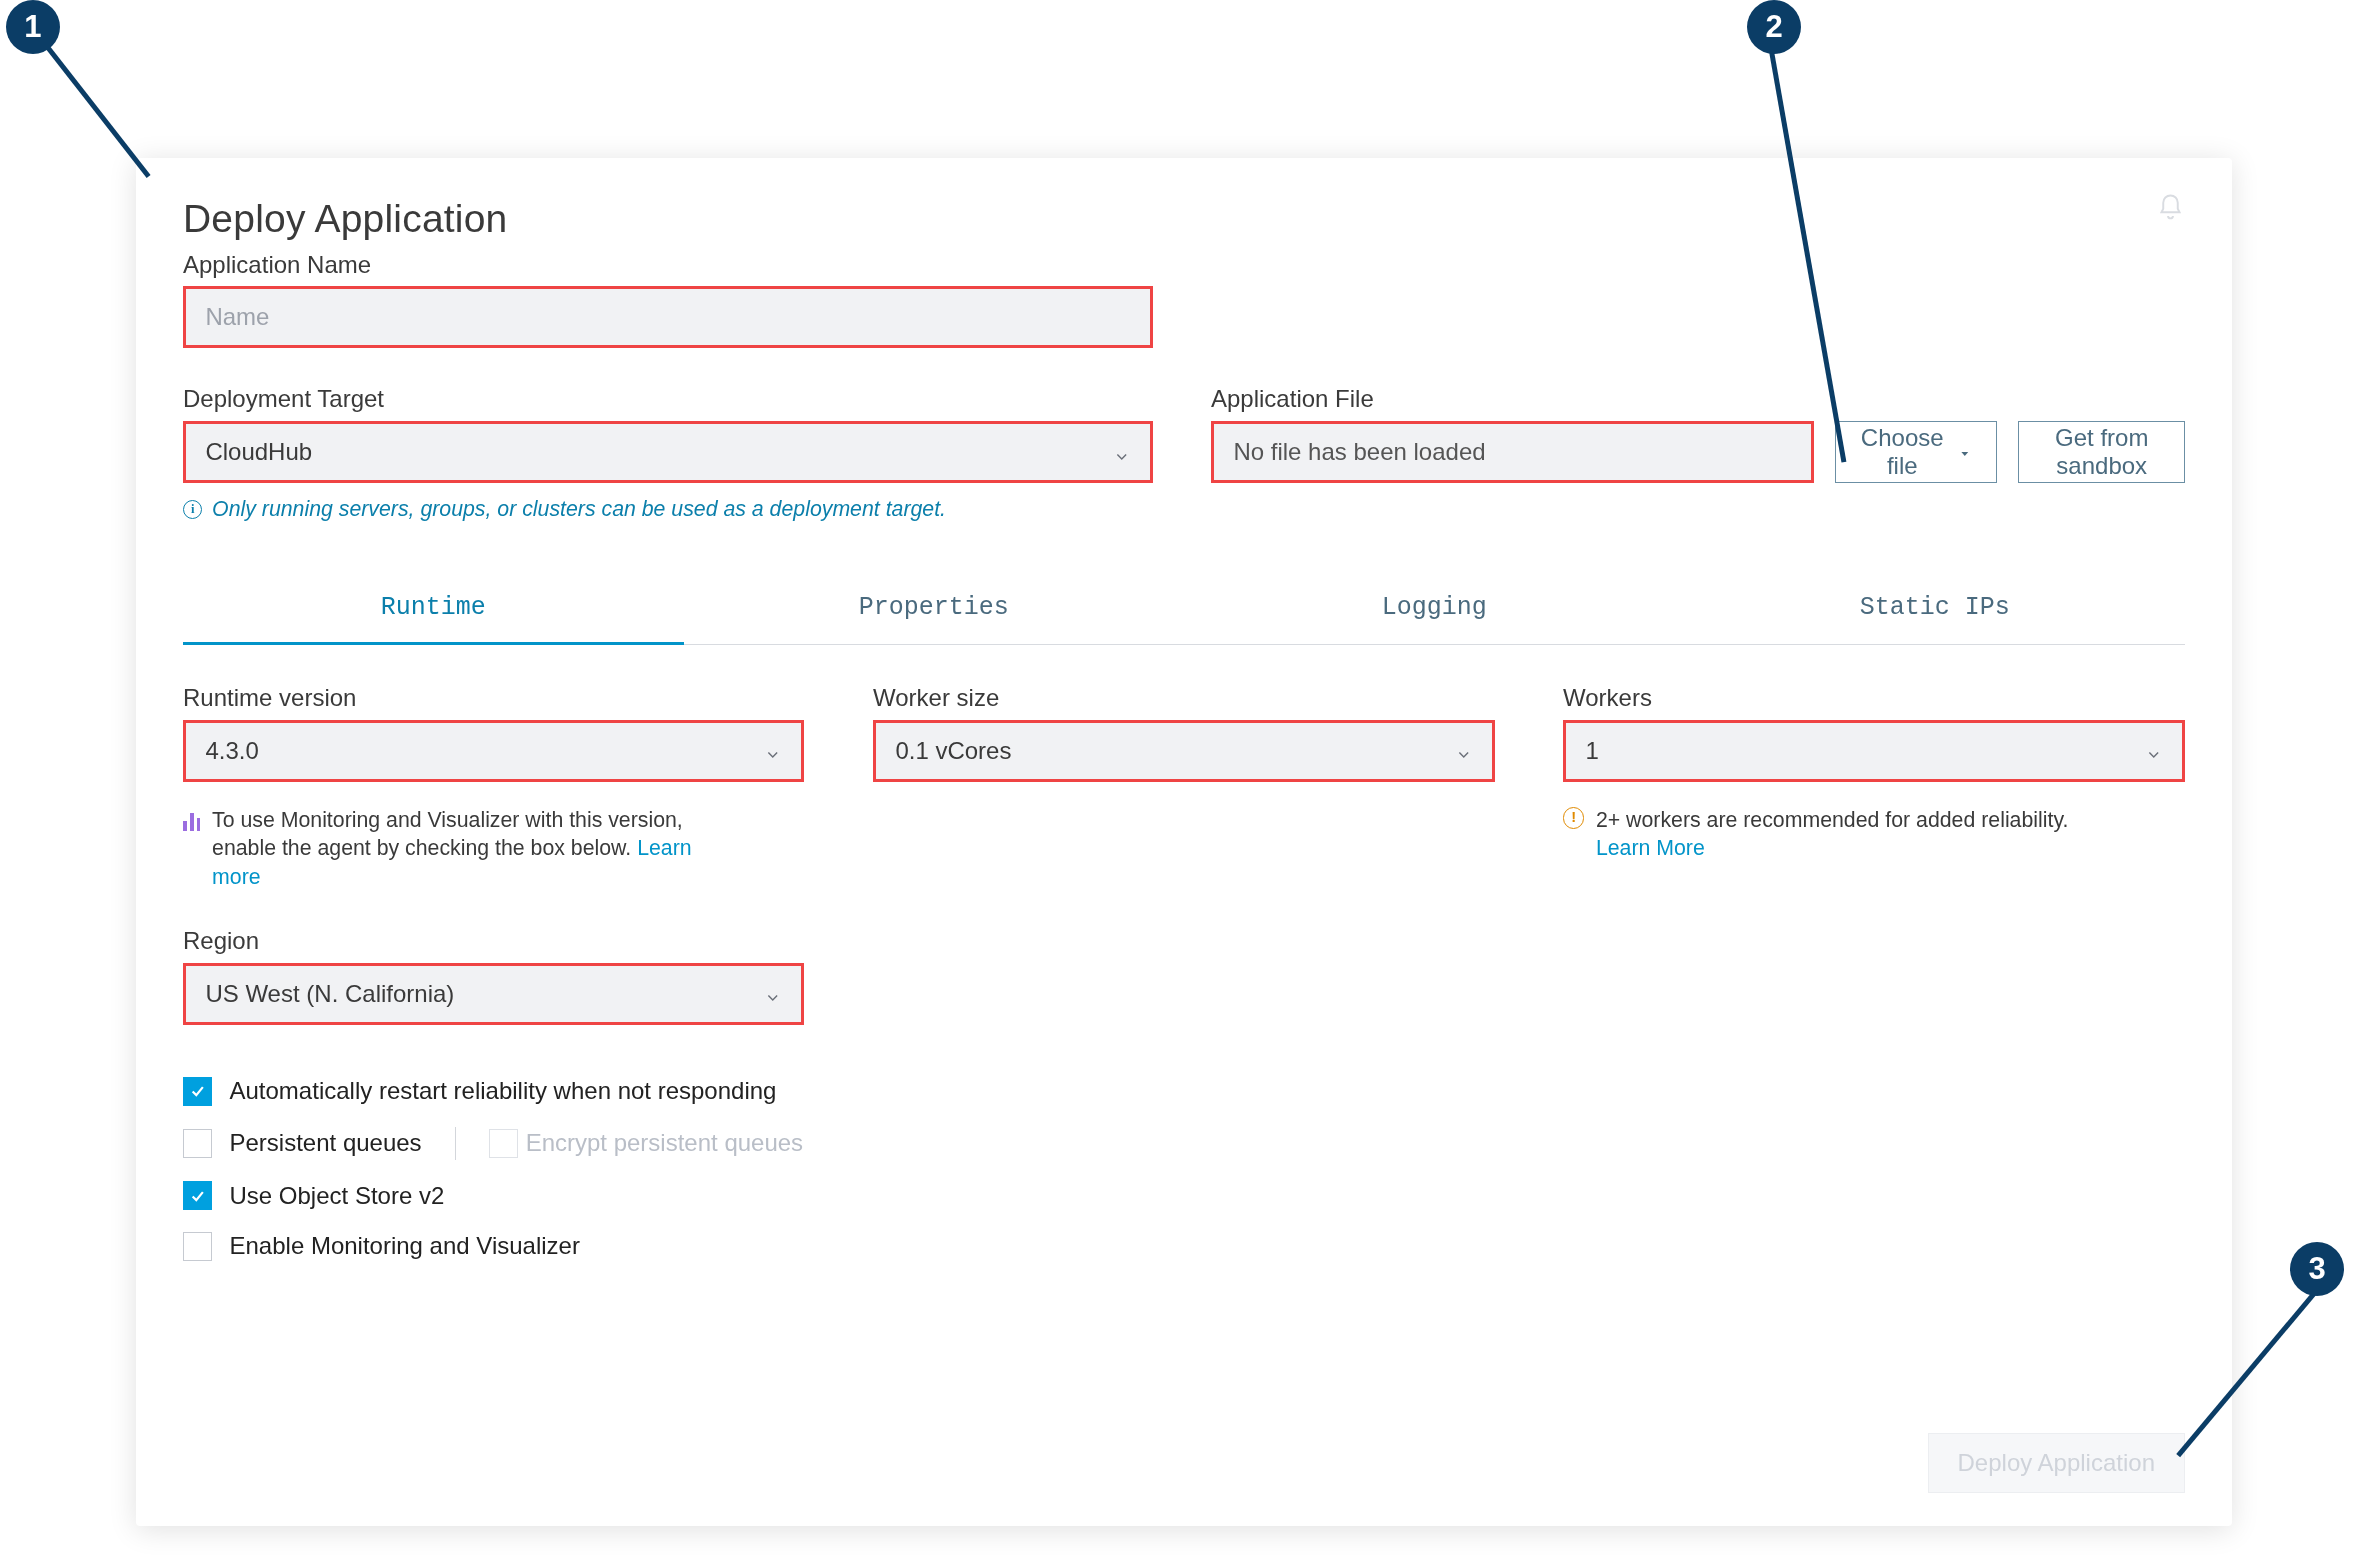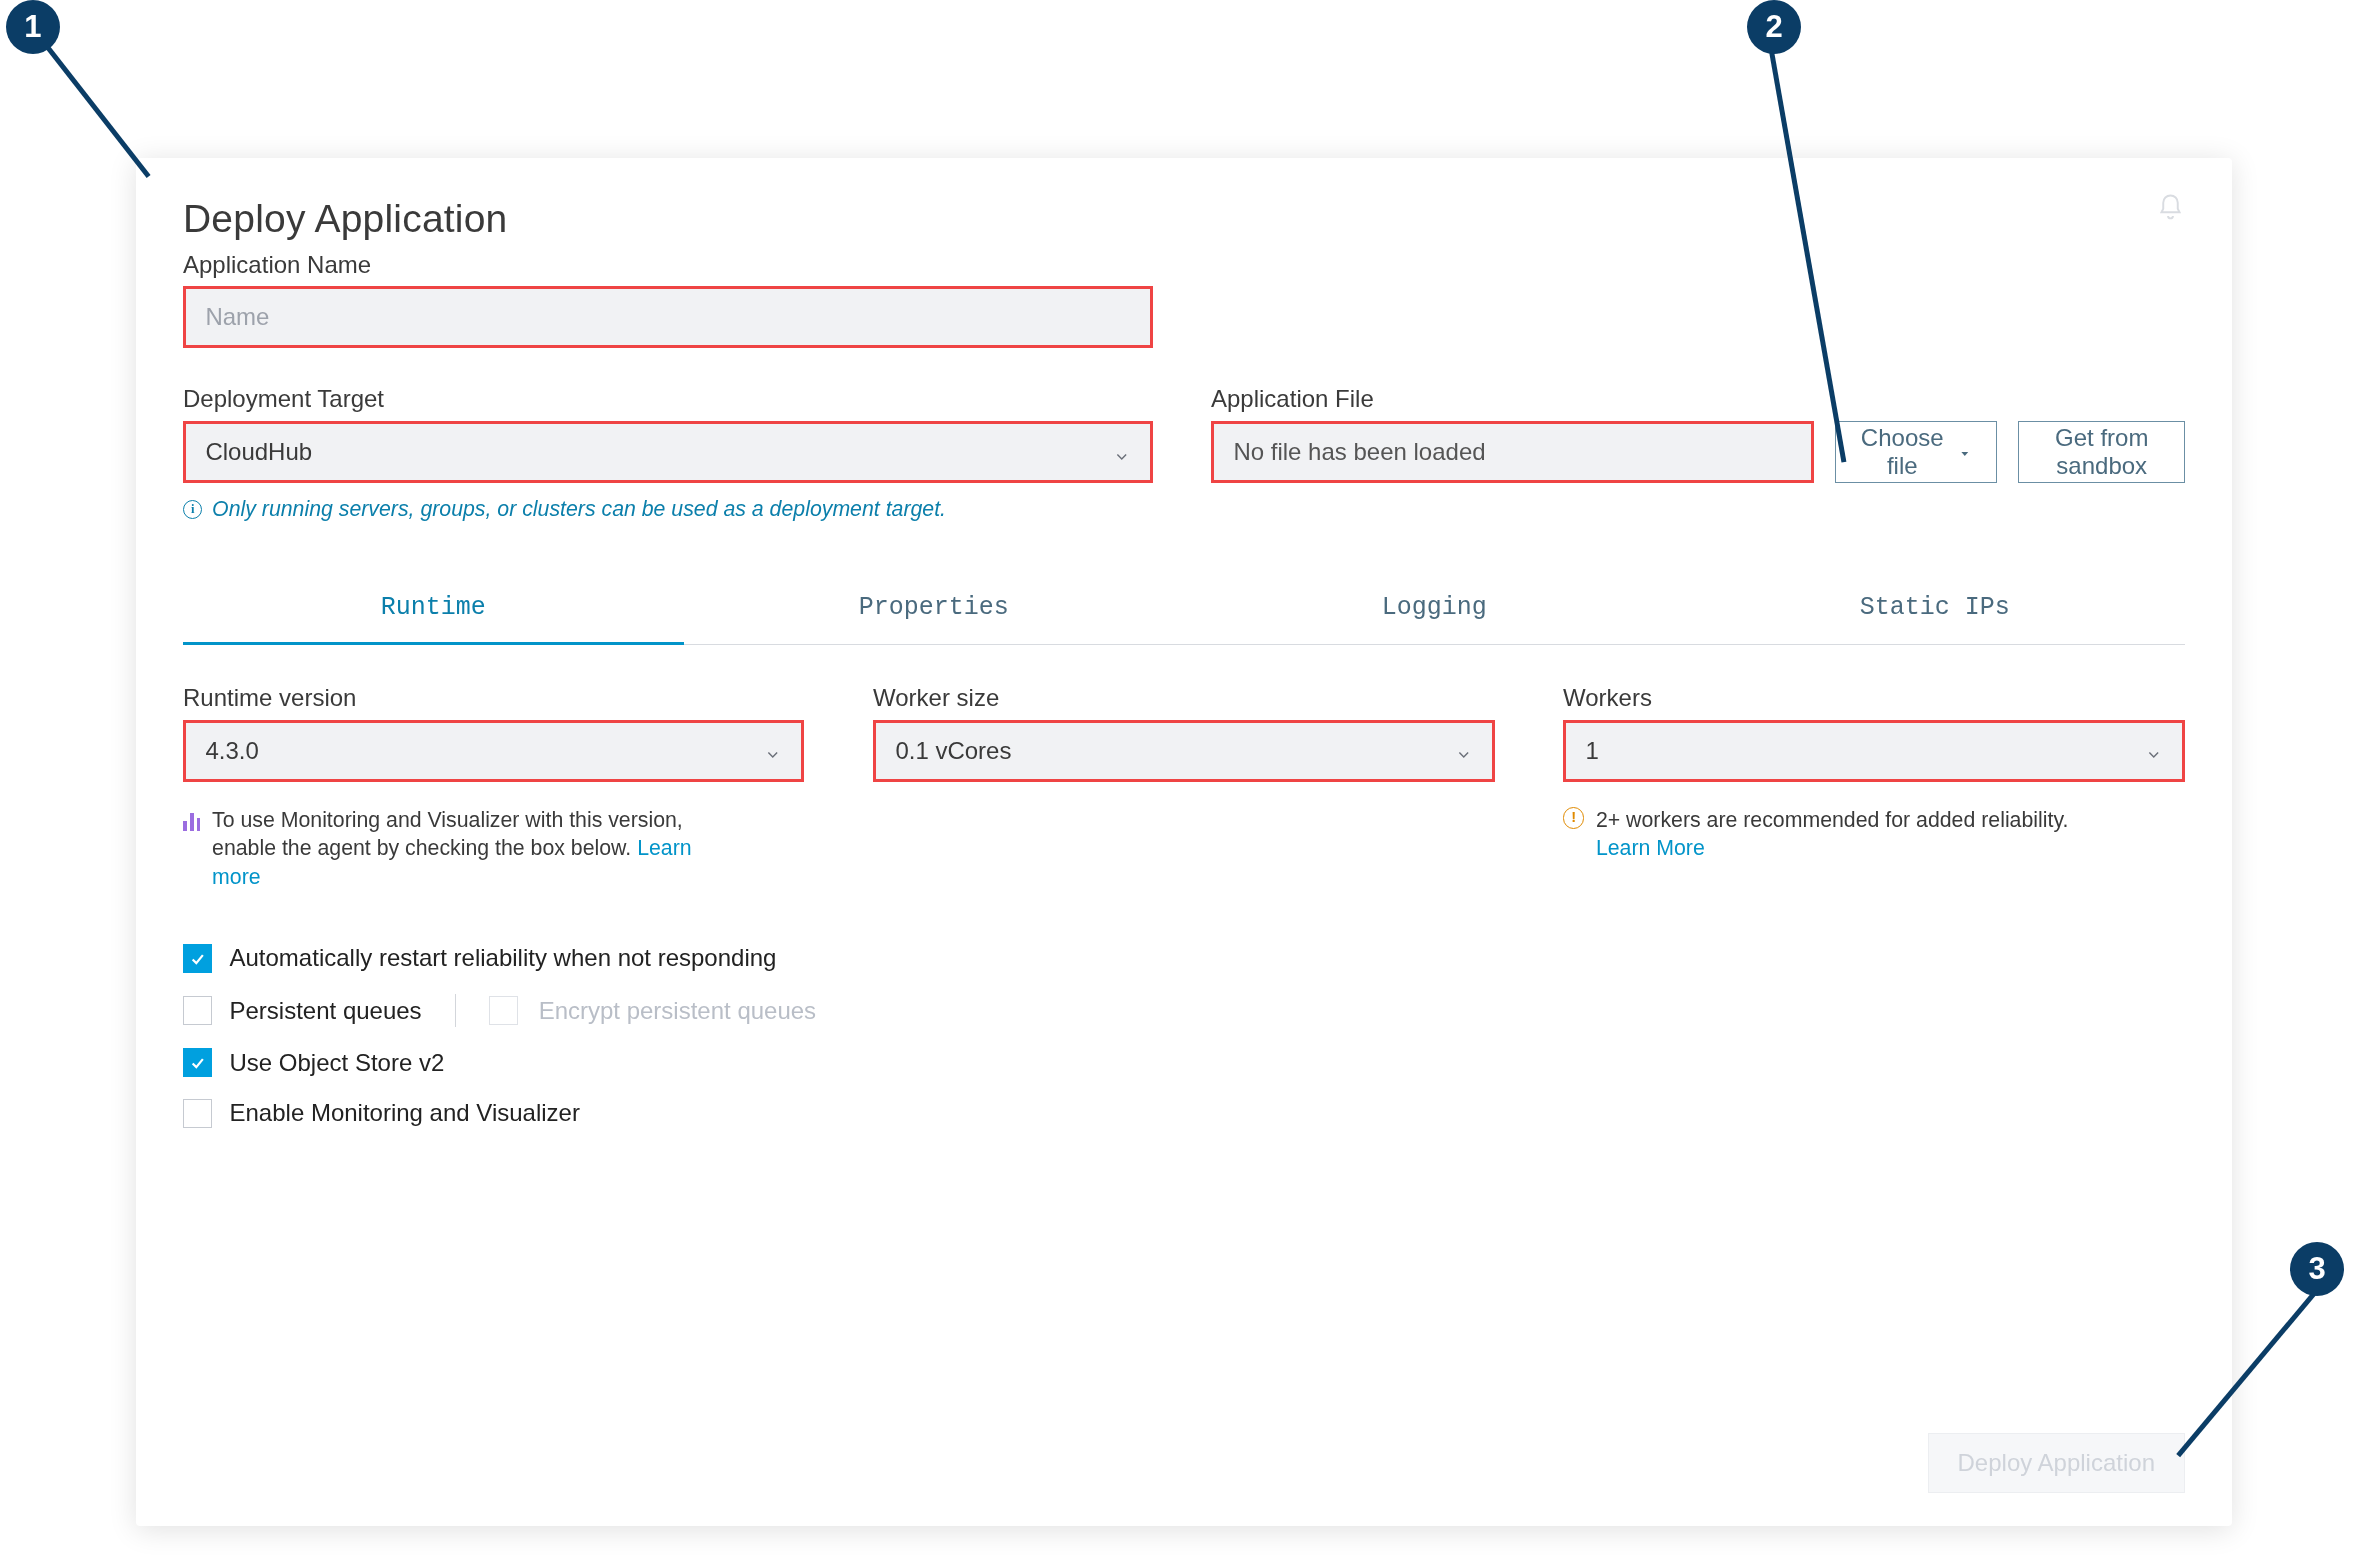--- a/index.html
+++ b/index.html
@@ -351,36 +351,47 @@
       <div class="note">
         <span class="warn-icon">!</span>
         <span>
           <span>2+ workers are recommended for added reliability.</span><br>
           <span class="link">Learn More</span>
         </span>
       </div>
     </div>
   </div>
 
+  <div class="region-block">
+    <label class="field-label">Region</label>
+    <div class="select-box">
+      <span>US West (N. California)</span>
+      <span class="chev">
+        <svg viewBox="0 0 24 24" fill="none" stroke="#6a6f78" stroke-width="2">
+            <polyline points="6 9 12 15 18 9"></polyline>
+          </svg>
+      </span>
+    </div>
+  </div>
 
   <div class="check-list">
     <div class="check-row">
       <span class="chk checked">
         <svg viewBox="0 0 24 24" fill="none" stroke="#fff" stroke-width="3">
             <polyline points="5 13 10 18 19 7"></polyline>
           </svg>
       </span>
       <span>Automatically restart reliability when not responding</span>
     </div>
 
     <div class="check-row">
       <span class="chk"></span>
       <span>Persistent queues</span>
       <span class="vsep"></span>
-      <span class="check-row disabled" style="gap:21px;">
+      <span class="check-row disabled" style="gap:8px;">
         <span class="chk disabled"></span>
         <span>Encrypt persistent queues</span>
       </span>
     </div>
 
     <div class="check-row">
       <span class="chk checked">
         <svg viewBox="0 0 24 24" fill="none" stroke="#fff" stroke-width="3">
             <polyline points="5 13 10 18 19 7"></polyline>
           </svg>

